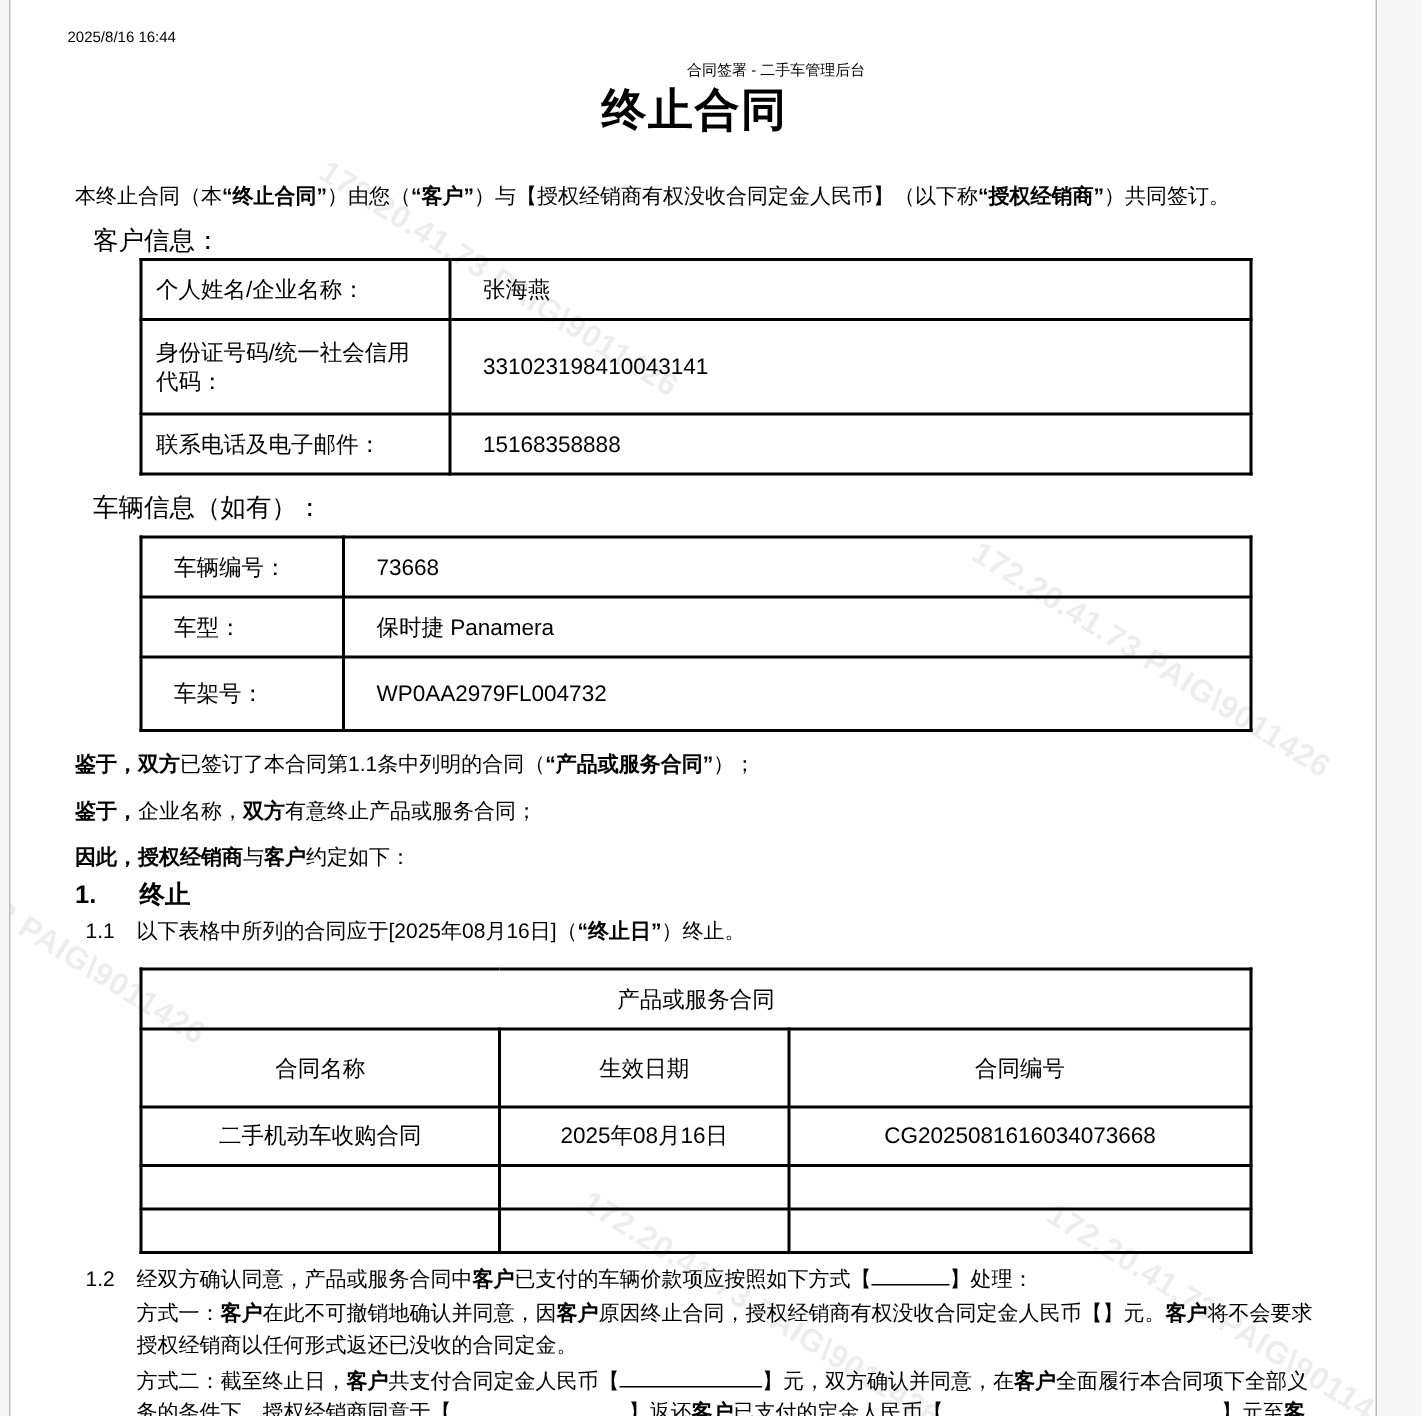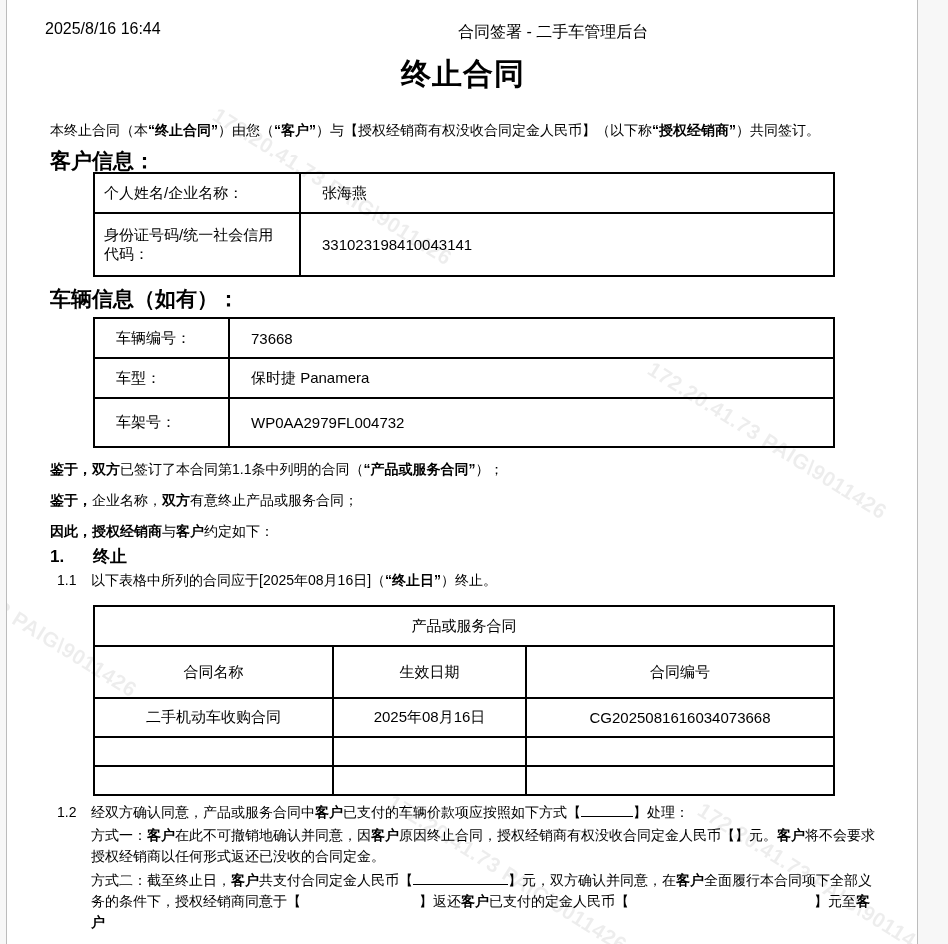--- a/index.html
+++ b/index.html
@@ -14,27 +14,27 @@
     border-left:1px solid #bcbcbc;border-right:1px solid #bcbcbc;
     overflow:hidden;
   }
   .watermark-layer{position:absolute;inset:0;overflow:hidden;pointer-events:none;z-index:0;}
   .wm{
     position:absolute;white-space:nowrap;
     font-size:21px;font-weight:600;letter-spacing:.5px;
     color:rgba(0,0,0,0.07);
     transform:rotate(32deg);transform-origin:0 0;
   }
-  .print-header{position:absolute;top:20px;left:0;right:0;height:18px;font-size:16px;z-index:2;}
+  .print-header{position:absolute;top:20px;left:0;right:0;height:18px;font-size:10px;z-index:2;}
   .print-ts{position:absolute;left:38px;top:0;}
-  .print-title{position:absolute;left:451px;top:2px;}
+  .print-title{position:absolute;left:451px;top:20px;}
   .doc{position:relative;z-index:1;padding:0 41px 0 43px;}
   .doc-title{margin:52px 0 0;text-align:center;font-size:30px;font-weight:700;line-height:44px;letter-spacing:1px;}
   .intro{margin:24px 0 0;font-size:14px;line-height:20px;}
-  .sec-heading{margin:10px 0 0;font-size:21px;font-weight:700;line-height:22px;}
+  .sec-heading{margin:10px 12px 0;font-size:17px;font-weight:400;line-height:22px;}
   .sec-heading.vh{margin-top:11px;}
   table{border-collapse:collapse;table-layout:fixed;margin-left:43px;}
   td{border:2px solid #000;font-size:15px;padding:0 21px;vertical-align:middle;word-break:break-all;background:transparent;}
   .t-customer{width:740px;margin-top:0;}
   .t-customer td.lbl{padding-left:9px;}
   .t-vehicle{width:740px;margin-top:7px;border-radius:22px;}
   .t-contracts{width:740px;margin-top:15px;}
   .t-contracts td{text-align:center;word-break:normal;}
   .recital{margin:11px 0 0;font-size:14px;line-height:20px;}
   .recital.first{margin-top:9px;}
@@ -83,20 +83,24 @@
           <col style="width:534px">
         </colgroup>
       <tbody>
           <tr style="height:40px">
         <td class="lbl">个人姓名/企业名称：</td>
         <td>张海燕</td>
       </tr>
       <tr style="height:63px">
         <td class="lbl">身份证号码/统一社会信用代码：</td>
         <td>331023198410043141</td>
+      </tr>
+      <tr style="height:40px">
+        <td class="lbl">联系电话及电子邮件：</td>
+        <td>15168358888</td>
       </tr>
     </tbody>
       </table>
 
     <h2 class="sec-heading vh">车辆信息（如有）：</h2>
 
     <table class="t-vehicle">
       <colgroup>
           <col style="width:135px">
           <col style="width:605px">

